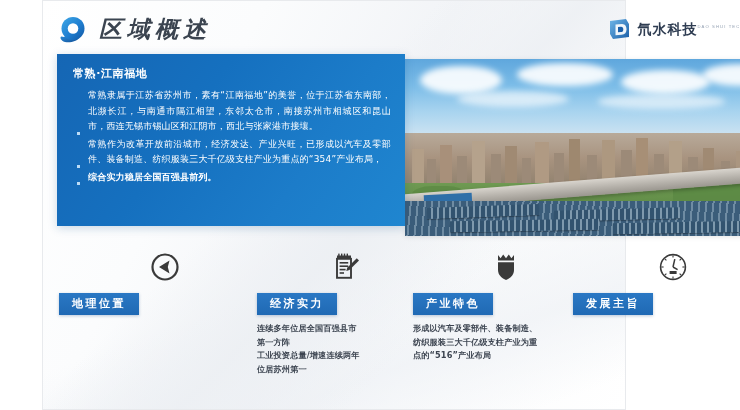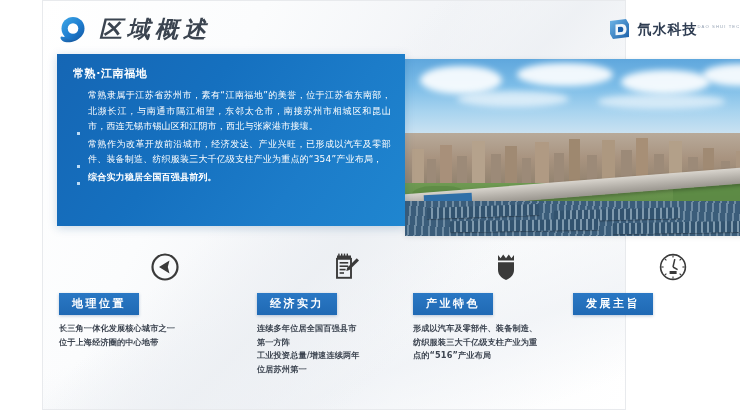--- a/index.html
+++ b/index.html
@@ -259,22 +259,20 @@
   <div class="features">
 
     <div class="feature f1">
       <div class="feat-icon">
         <svg width="30" height="30" viewBox="0 0 30 30">
           <circle cx="15" cy="15" r="12.5" fill="none" stroke="#3a3a3a" stroke-width="2.2"></circle>
           <path d="M19.5 8.5 L9 15 L19.5 21.5 L17.8 15 Z" fill="#3a3a3a"></path>
         </svg>
       </div>
       <div class="feat-badge">地理位置</div>
-      <div class="feat-desc" style="white-space:pre-line;">长三角一体化发展核心城市之一
-位于上海经济圈的中心地带</div>
     </div>
 
     <div class="feature f2">
       <div class="feat-icon">
         <svg width="30" height="30" viewBox="0 0 30 30">
           <rect x="5" y="3.5" width="14" height="2.6" fill="#3a3a3a"></rect>
           <rect x="6.2" y="1.6" width="1.4" height="2.4" fill="#3a3a3a"></rect>
           <rect x="9" y="1.6" width="1.4" height="2.4" fill="#3a3a3a"></rect>
           <rect x="11.8" y="1.6" width="1.4" height="2.4" fill="#3a3a3a"></rect>
           <rect x="14.6" y="1.6" width="1.4" height="2.4" fill="#3a3a3a"></rect>

